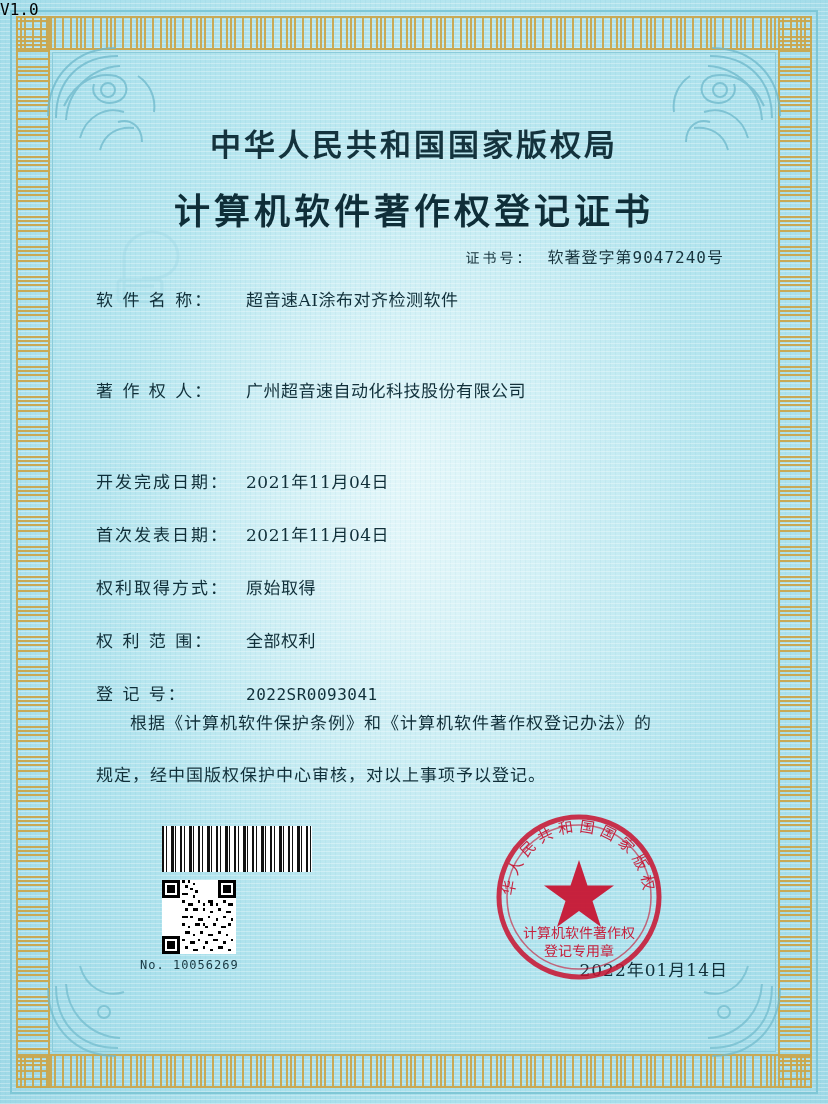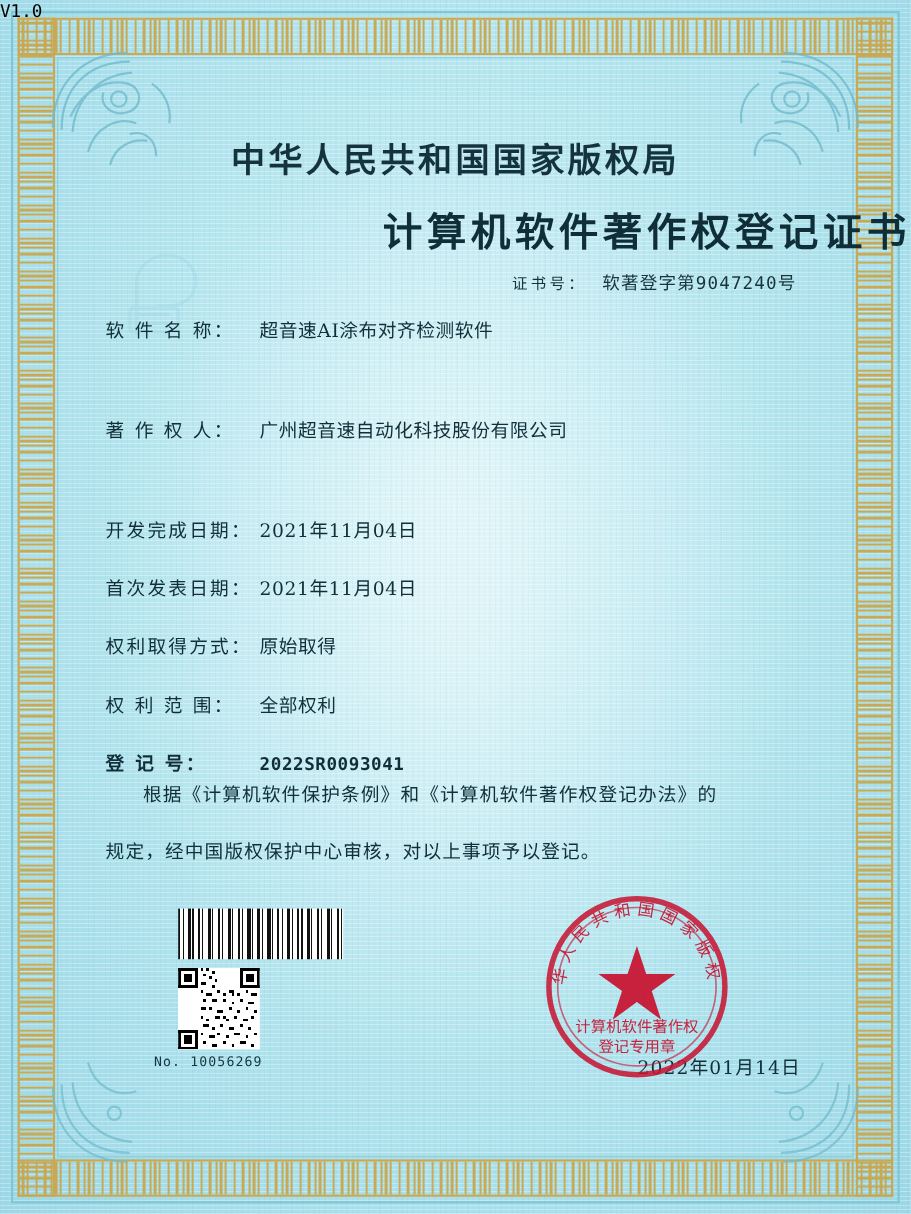--- a/index.html
+++ b/index.html
@@ -94,43 +94,43 @@
 
   
   .content{position:absolute;left:0;top:0;width:828px;height:1104px;}
 
   .title1{
     position:absolute;top:120px;left:0;width:828px;text-align:center;
     font-size:31px;letter-spacing:3px;color:#14333d;font-weight:700;
     font-family:"DejaVu Serif","Liberation Serif",serif;
   }
   .title2{
-    position:absolute;top:182px;left:0;width:828px;text-align:right;
+    position:absolute;top:182px;left:0;width:828px;text-align:center;
     font-size:36px;letter-spacing:4px;color:#0f2e38;font-weight:700;
   }
   .certno{
     position:absolute;top:244px;right:104px;
     font-size:14px;color:#17343d;letter-spacing:1px;
   }
   .certno .lbl{letter-spacing:3px;text-align:right;}
   .certno .val{margin-left:14px;margin-top:12px;}
 
   .field{position:absolute;left:96px;font-size:17px;color:#102f39;}
   .field .lbl{display:inline-block;width:140px;letter-spacing:2px;}
-  .field .val{display:inline-block;margin-left:0;letter-spacing:0.5px;}
+  .field .val{display:inline-block;margin-left:10px;letter-spacing:0.5px;}
   .mono{font-family:"DejaVu Sans Mono","Liberation Mono",monospace;font-size:16px;}
 
   .f-name{top:286px;}
   .f-name2{top:312px;left:246px;font-family:"DejaVu Sans Mono","Liberation Mono",monospace;font-size:16px;}
   .f-owner{top:377px;}
   .f-devdate{top:468px;}
   .f-pubdate{top:521px;}
   .f-way{top:574px;}
   .f-scope{top:627px;}
-  .f-regno{top:680px;font-weight:bold;}
+  .f-regno{top:680px;}
 
   .para{
     position:absolute;left:96px;right:96px;font-size:17px;color:#102f39;
     line-height:34px;letter-spacing:1px;
   }
   .para1{top:706px;text-indent:34px;}
   .para2{top:758px;}
 
   
   .barcode{

